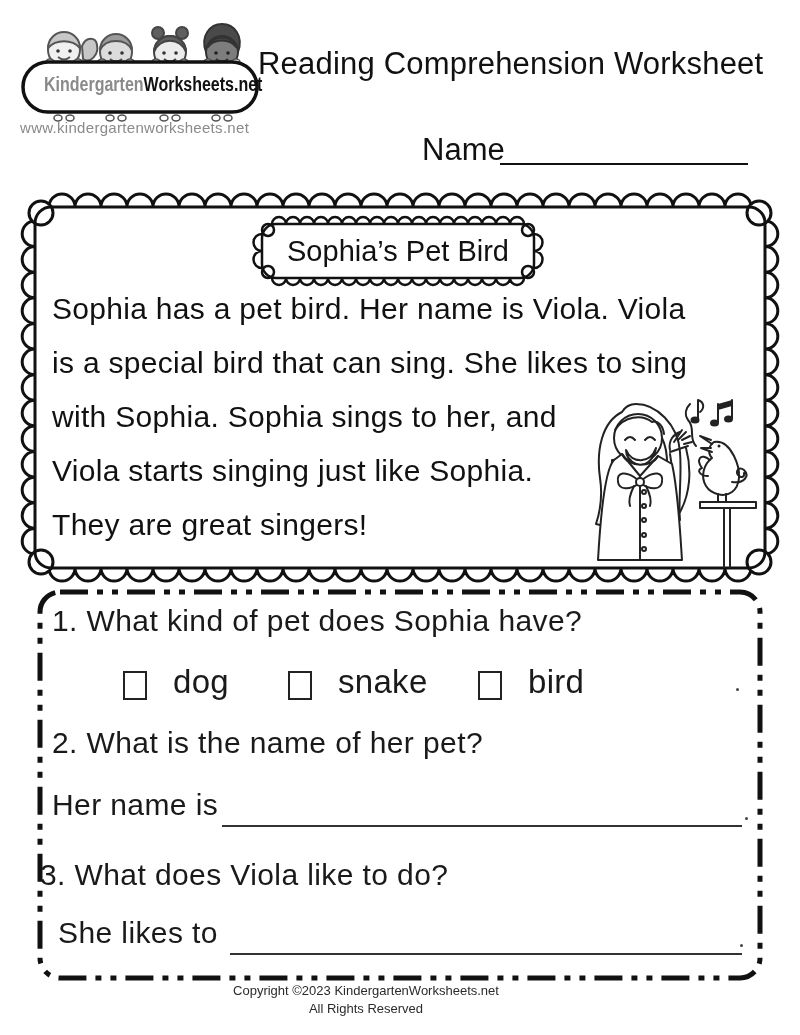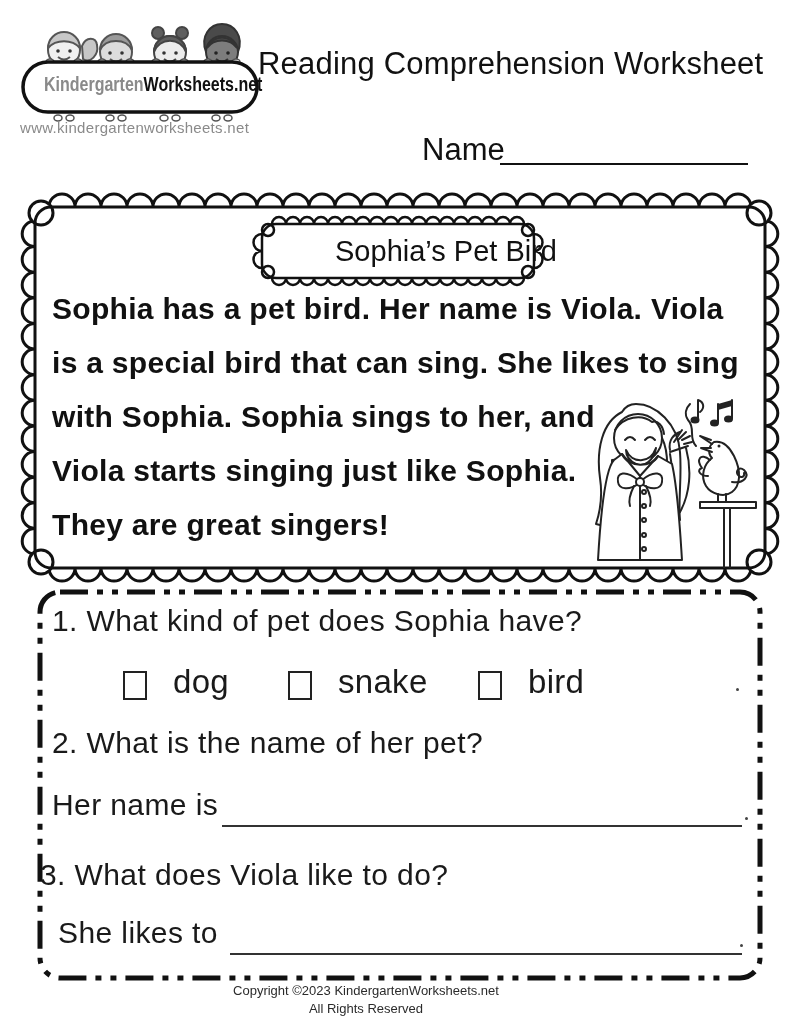--- a/index.html
+++ b/index.html
@@ -12,22 +12,22 @@
             font-weight:bold;font-size:20px;white-space:nowrap;
             transform:scaleX(0.8);transform-origin:50% 50%;letter-spacing:0;}
   .wm-gray{color:#8a8a8a;}
   .wm-black{color:#111;}
   .logo-url{position:absolute;left:20px;top:119px;font-size:15px;color:#8a8a8a;letter-spacing:.3px;}
   .page-title{position:absolute;left:258px;top:46px;font-size:31px;letter-spacing:.2px;color:#111;}
   .name-label{position:absolute;left:410px;top:132px;font-size:31px;color:#111;margin-left:12px;}
   .name-line{position:absolute;left:500px;top:163px;width:248px;border-top:2px solid #111;}
   
   .story-title{position:absolute;left:262px;top:235px;width:272px;text-align:center;
-               font-size:29px;color:#111;margin-left:48px;}
-  .story-line{position:absolute;left:52px;font-size:30px;letter-spacing:.3px;color:#111;white-space:nowrap;font-weight:bold;}
+               font-size:29px;color:#111;}
+  .story-line{position:absolute;left:52px;font-size:30px;letter-spacing:.3px;color:#111;white-space:nowrap;}
   
   .q-text{position:absolute;font-size:30px;letter-spacing:.4px;color:#1a1a1a;white-space:nowrap;}
   .answer-prefix{position:absolute;font-size:30px;letter-spacing:.4px;color:#1a1a1a;white-space:nowrap;}
   .choice{position:absolute;top:663px;display:flex;align-items:flex-start;gap:16px;}
   .cbx{width:20px;height:25px;border:2px solid #222;margin-right:10px;margin-top:8px;background:#fff;}
   .choice-label{font-size:33px;letter-spacing:.3px;color:#1a1a1a;}
   .blank-line{position:absolute;border-top:2px solid #333;}
   .dot{position:absolute;width:3px;height:3px;background:#444;border-radius:50%;}
   
   .footer-line{position:absolute;left:0;width:732px;text-align:center;font-size:13px;color:#2b2b2b;}

